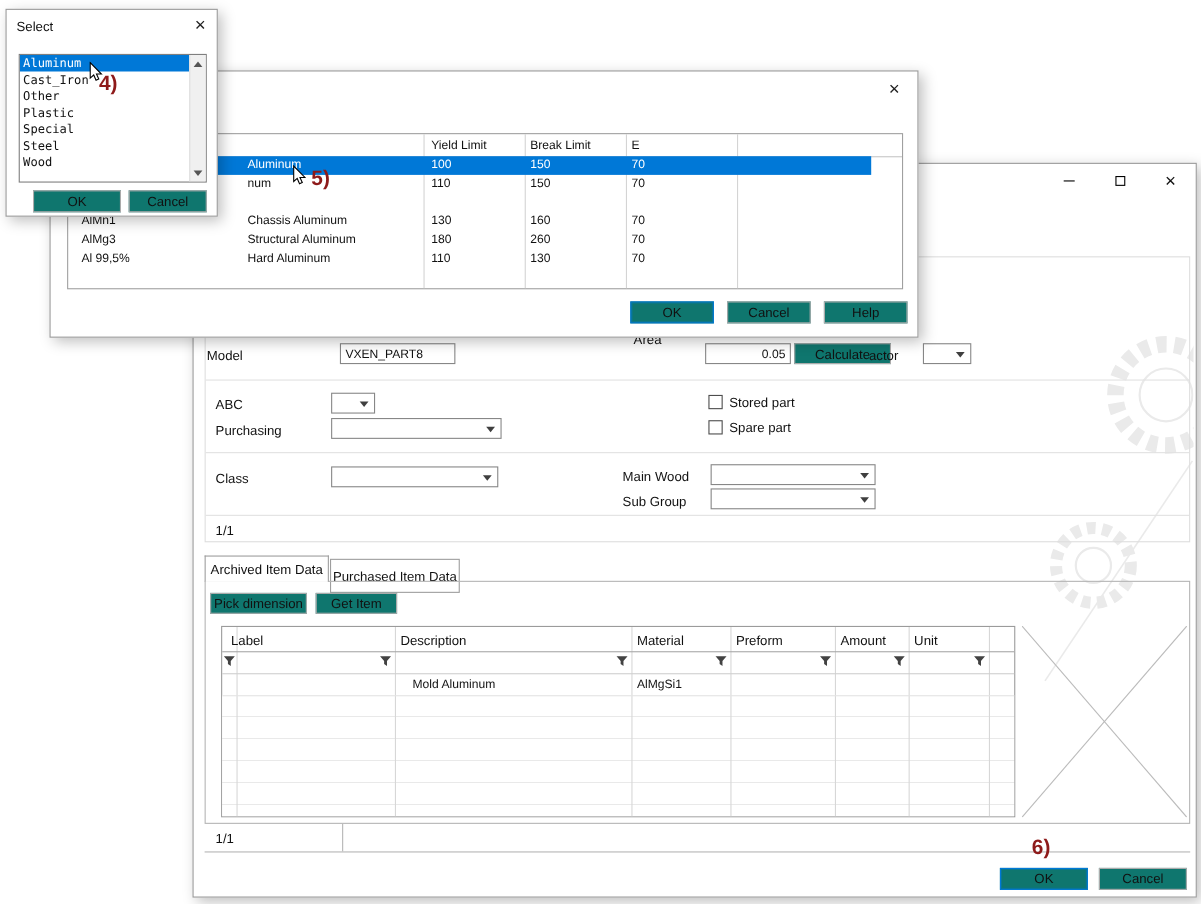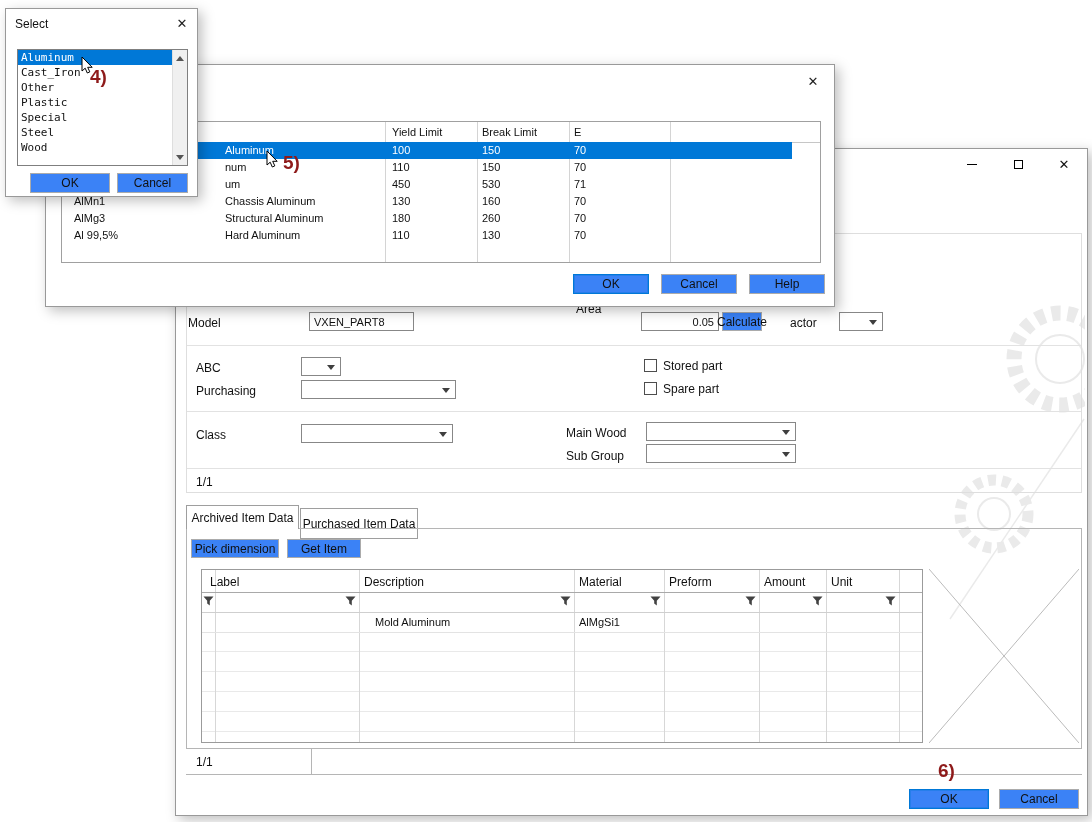--- a/index.html
+++ b/index.html
@@ -1,20 +1,20 @@
 <!DOCTYPE html>
 <html><head>
 <meta charset="utf-8">
 <style>
   *{margin:0;padding:0;box-sizing:border-box}
   html,body{width:1092px;height:822px}
   body{position:relative;background:#fff;font-family:"Liberation Sans","DejaVu Sans",sans-serif;font-size:12px;color:#111;overflow:hidden}
   .ab{position:absolute}
   .win{position:absolute;background:#fff;border:1px solid #999;box-shadow:4px 4px 12px rgba(0,0,0,.25)}
-  .btn{position:absolute;display:flex;align-items:center;justify-content:center;background:#3b82f6;border:1px solid #ababab;font-size:12px;white-space:nowrap}
+  .btn{position:absolute;display:flex;align-items:center;justify-content:center;background:#0f766e;border:1px solid #ababab;font-size:12px;white-space:nowrap}
   .btn.focus{border:1px solid #0078d7;box-shadow:inset 0 0 0 1px rgba(0,120,215,.35)}
   .closebtn{width:22px;height:20px;display:flex;align-items:center;justify-content:center;font-size:13px;color:#222}
   .input{position:absolute;display:flex;align-items:center;background:#fff;border:1px solid #878787;font-size:11px;padding:0 4px;white-space:nowrap}
   .combo{position:absolute;background:#fff;border:1px solid #878787}
   .chev{position:absolute;right:5px;top:50%;margin-top:-2px;width:0;height:0;border-left:4px solid transparent;border-right:4px solid transparent;border-top:5px solid #3f3f3f}
   .check{position:absolute;width:13px;height:13px;background:#fff;border:1px solid #4d4d4d}
   .lbl{position:absolute;white-space:nowrap}
   .hline{position:absolute;height:1px;background:#e2e2e2}
   .vline{position:absolute;width:1px;background:#e2e2e2}
   .listbox{position:absolute;background:#fff;border:1px solid #7f7f7f;font-family:"DejaVu Sans Mono",monospace;font-size:11px;overflow:hidden}
@@ -63,21 +63,21 @@
       <line x1="142" y1="130" x2="8" y2="330" stroke-width="1.5"></line>
     </g>
   </svg>
 
   <div class="ab" style="left:10px;top:84px;width:896px;height:260px;border:1px solid #dedede"></div>
 
   <span class="lbl" style="left:12px;top:167px">Model</span>
   <div class="input" style="left:133px;top:163px;width:105px;height:19px">VXEN_PART8</div>
   <span class="lbl" style="left:400px;top:153px">Area</span>
   <div class="input" style="left:465px;top:163px;width:78px;height:19px;justify-content:flex-end">0.05</div>
-  <div class="btn" style="left:546px;top:163px;width:40px;height:19px">Calculate</div>
+  <div class="btn" style="left:546px;top:163px;width:88px;height:19px">Calculate</div>
   <span class="lbl" style="left:614px;top:167px">actor</span>
   <div class="combo" style="left:663px;top:163px;width:44px;height:19px">
       <span class="chev"></span>
     </div>
   <div class="hline" style="left:11px;top:196px;width:894px"></div>
 
   <span class="lbl" style="left:20px;top:212px">ABC</span>
   <div class="combo" style="left:125px;top:208px;width:40px;height:19px">
       <span class="chev"></span>
     </div>
@@ -191,27 +191,20 @@
       <span style="left:419px">150</span>
       <span style="left:511px">70</span>
     </div>
     <div class="mrow" style="top:37px;width:756px">
       <span style="left:11px"></span>
       <span style="left:162px">num</span>
       <span style="left:329px">110</span>
       <span style="left:419px">150</span>
       <span style="left:511px">70</span>
     </div>
-    <div class="mrow" style="top:54px;width:756px">
-      <span style="left:11px"></span>
-      <span style="left:162px">um</span>
-      <span style="left:329px">450</span>
-      <span style="left:419px">530</span>
-      <span style="left:511px">71</span>
-    </div>
     <div class="mrow" style="top:71px;width:756px">
       <span style="left:11px">AlMn1</span>
       <span style="left:162px">Chassis Aluminum</span>
       <span style="left:329px">130</span>
       <span style="left:419px">160</span>
       <span style="left:511px">70</span>
     </div>
     <div class="mrow" style="top:88px;width:756px">
       <span style="left:11px">AlMg3</span>
       <span style="left:162px">Structural Aluminum</span>

